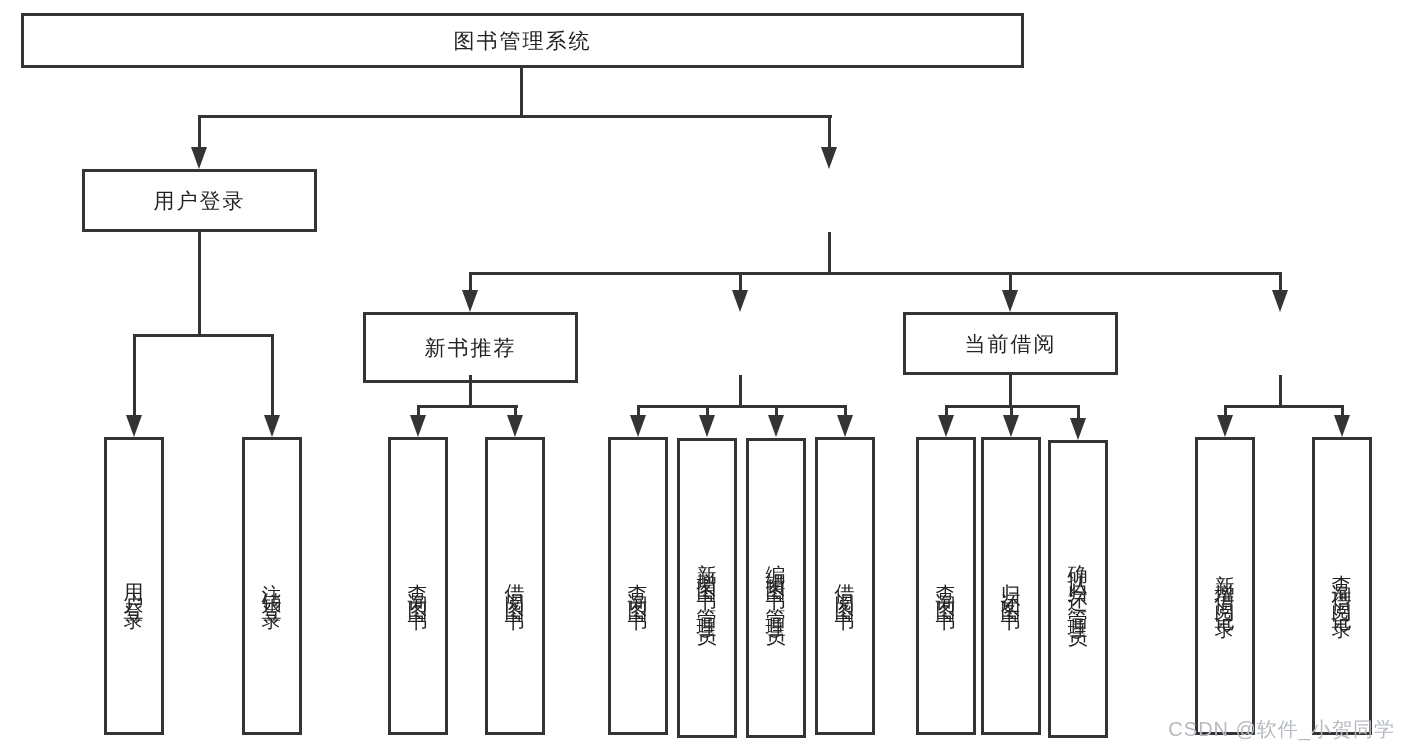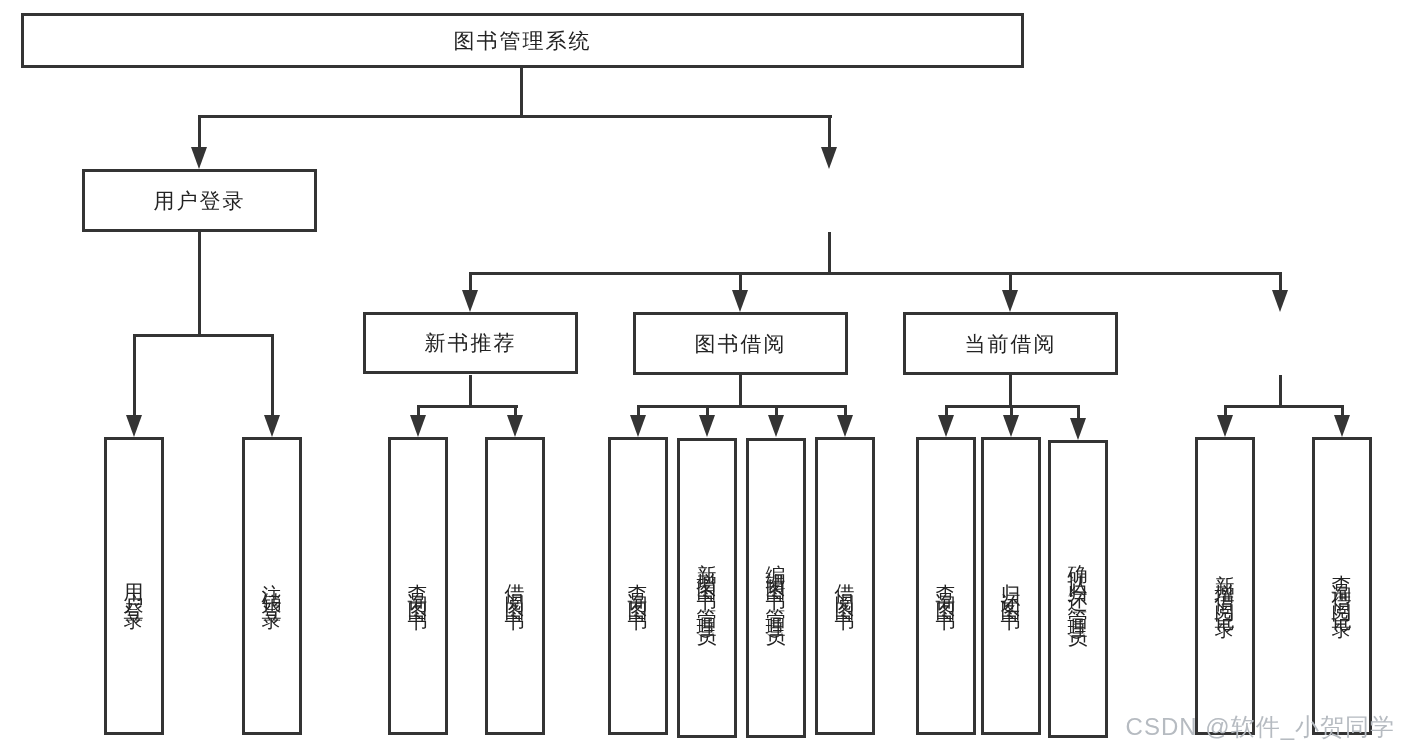--- a/index.html
+++ b/index.html
@@ -32,48 +32,45 @@
   .vline{position:absolute;width:3px;background:#343434;}
   .arrow{
     position:absolute;width:0;height:0;
     border-left:8px solid transparent;
     border-right:8px solid transparent;
     border-top:22px solid #343434;
   }
   .watermark{
     position:absolute;
     right:10px;bottom:4px;
-    font-size:24px;
+    font-size:20px;
     color:#b6bbc1;
     letter-spacing:1px;
     z-index:5;
     white-space:nowrap;
   }
 </style>
 </head>
 <body>
 
 <div class="stage">
 
   <div class="box h" style="left:21px;top:13px;width:1003px;height:55px">
     <span>图书管理系统</span>
   </div>
 
   <div class="box h" style="left:82px;top:169px;width:235px;height:63px">
     <span>用户登录</span>
   </div>
 
 
-  <div class="box h" style="left:363px;top:312px;width:215px;height:62px">
+  <div class="box h" style="left:363px;top:312px;width:215px;height:71px">
     <span>新书推荐</span>
   </div>
 
-  <div class="box h" style="left:633px;top:312px;width:215px;height:63px">
-    <span>图书借阅</span>
-  </div>
 
   <div class="box h" style="left:903px;top:312px;width:215px;height:63px">
     <span>当前借阅</span>
   </div>
 
 
   <div class="box" style="left:104px;top:437px;width:60px;height:298px">
     <span class="vtext">用户登录</span>
   </div>
   <div class="box" style="left:242px;top:437px;width:60px;height:298px">

